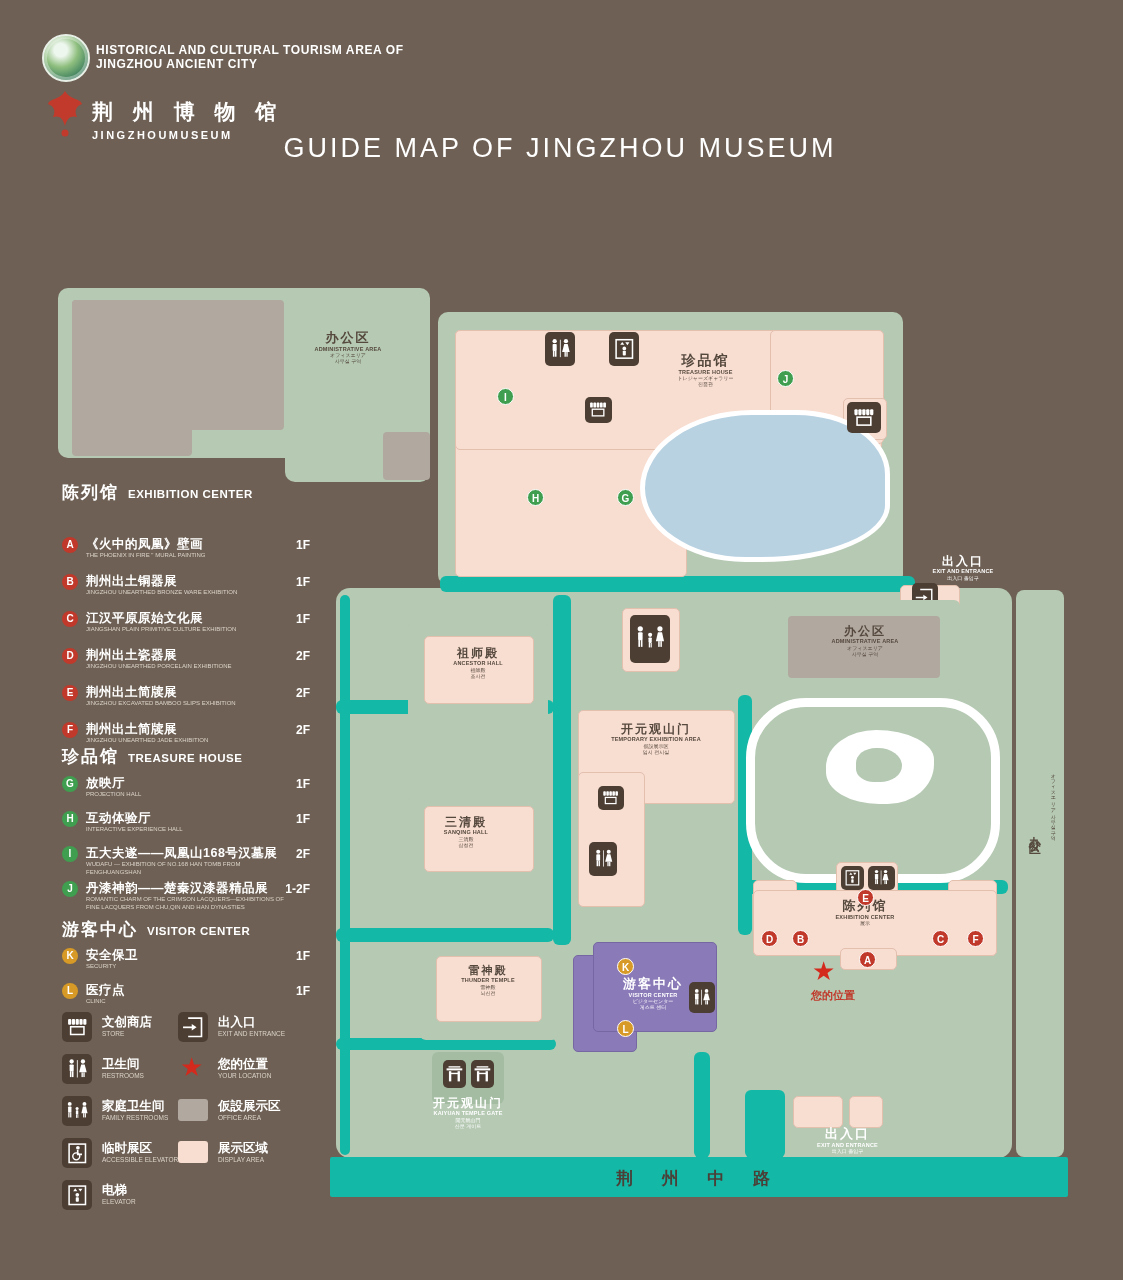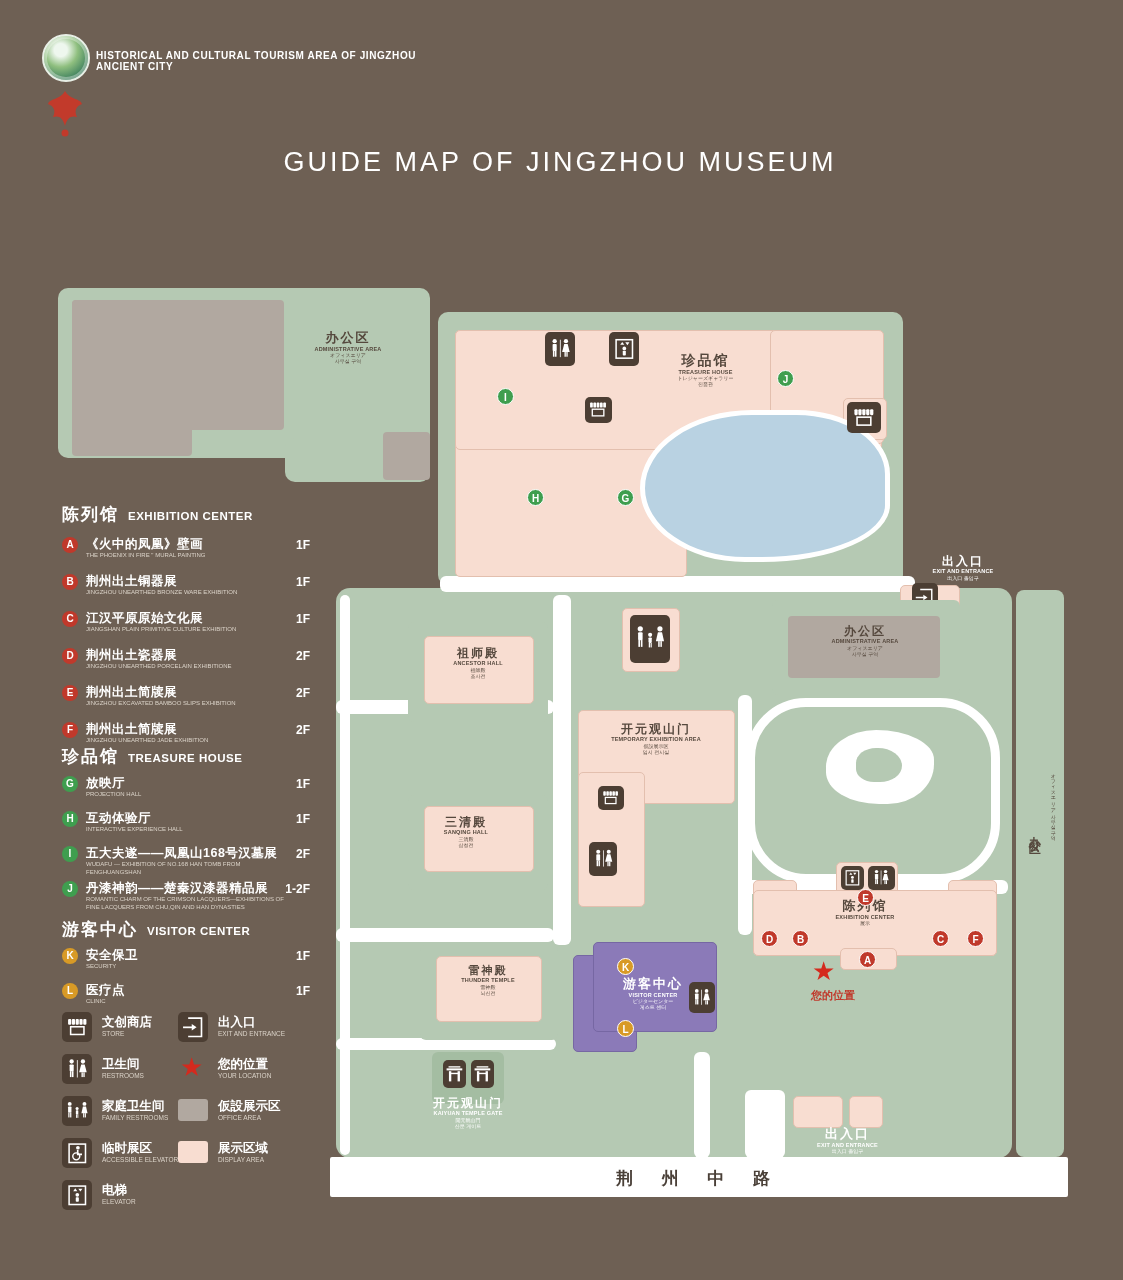--- a/index.html
+++ b/index.html
@@ -2,21 +2,21 @@
 <html><head>
 <meta charset="utf-8">
 <style>
   html,body{margin:0;padding:0;background:#55483d;}
   .page{position:relative;width:1123px;height:1280px;background:#6e6054;font-family:"Liberation Sans",sans-serif;overflow:hidden;}
   .abs{position:absolute;}
   
   .green{position:absolute;background:#b5c9b3;border-radius:10px;}
   .pink{position:absolute;background:#f8ddd1;border:1px solid #e3bfae;border-radius:5px;}
   .gray{position:absolute;background:#b1a8a0;border-radius:4px;}
-  .whitepath{position:absolute;background:#ffffff;border-radius:6px;}
+  .whitepath{position:absolute;background:#14b8a6;border-radius:6px;}
   .purple{position:absolute;background:#8b7ab8;border:1px solid #7667a3;border-radius:5px;}
   .pond{position:absolute;background:#b9d2e2;border:5px solid #ffffff;border-radius:48% 40% 55% 45% / 55% 45% 40% 52%;}
   .ring{position:absolute;border:9px solid #ffffff;border-radius:60px;background:transparent;}
   .blob{position:absolute;background:#ffffff;border-radius:52% 60% 48% 55% / 55% 45% 60% 48%;}
   .island{position:absolute;background:#b5c9b3;border-radius:50% 60% 55% 45%;}
   
   .tile{position:absolute;background:#4c3e33;border-radius:5px;display:flex;align-items:center;justify-content:center;}
   .tile svg{width:82%;height:82%;}
   
   .mk{position:absolute;width:17px;height:17px;border-radius:50%;color:#fff;font-weight:bold;font-size:10px;line-height:17px;text-align:center;border:1px solid #fff;box-sizing:border-box;}
@@ -24,25 +24,25 @@
   
   .bl{position:absolute;text-align:center;color:#55483d;line-height:1.2;}
   .bl .zh{display:block;font-weight:bold;font-size:13px;letter-spacing:2px;}
   .bl .en{display:block;font-size:5.5px;font-weight:bold;letter-spacing:.2px;}
   .bl .sub{display:block;font-size:5px;}
   .bl.light{color:#ffffff;}
   .vert{writing-mode:vertical-rl;}
   
   .t-logo{width:44px;height:44px;border-radius:50%;border:2px solid #e8efe6;background:radial-gradient(circle at 38% 32%,#eef7ee 0 16%,#8fbf7f 42%,#3a7d5c 76%,#2c5f4a);box-shadow:inset 0 0 0 3px rgba(255,255,255,.35);}
   .t-title{font-size:23px;font-weight:bold;color:#b5342a;letter-spacing:2px;}
-  .t-sub{font-size:10px;font-weight:bold;color:#ffffff;letter-spacing:.6px;margin-top:12px;}
+  .t-sub{font-size:12px;font-weight:bold;color:#ffffff;letter-spacing:.6px;margin-top:5px;}
   .m-title{font-size:21px;font-weight:bold;color:#ffffff;letter-spacing:7px;}
   .m-sub{font-size:11px;font-weight:bold;color:#ffffff;letter-spacing:2.5px;margin-top:3px;}
   .main-title{font-size:60px;font-weight:bold;color:#ffffff;letter-spacing:8px;}
-  .main-sub{font-size:27px;color:#ffffff;letter-spacing:3px;margin-top:14px;}
+  .main-sub{font-size:27px;color:#ffffff;letter-spacing:3px;}
   
   .lg-sec{position:absolute;left:62px;color:#fff;white-space:nowrap;}
   .lg-sec .z{font-size:17px;font-weight:bold;letter-spacing:2px;}
   .lg-sec .e{font-size:11.5px;font-weight:bold;margin-left:9px;letter-spacing:.5px;}
   .lg-row{position:absolute;left:62px;width:248px;}
   .lmk{position:absolute;left:0;top:1px;width:16px;height:16px;border-radius:50%;color:#fff;font-weight:bold;font-size:10px;line-height:16px;text-align:center;}
   .lmk.red{background:#c0392b;} .lmk.grn{background:#3f9e4f;} .lmk.yel{background:#d89a26;}
   .lg-zh{position:absolute;left:24px;top:0;font-size:12.5px;font-weight:bold;color:#fff;white-space:nowrap;letter-spacing:.5px;}
   .lg-en{position:absolute;left:24px;top:16px;font-size:6px;color:#dcd4ca;width:200px;line-height:1.25;}
   .lg-fl{position:absolute;right:0;top:2px;font-size:12px;font-weight:bold;color:#fff;}
@@ -135,20 +135,24 @@
       <div class="t-logo"></div>
     </div>
   <div class="abs" style="left:96px;top:38px;width:360px">
     <div class="t-sub">HISTORICAL AND CULTURAL TOURISM AREA OF JINGZHOU ANCIENT CITY</div>
   </div>
 
   <svg class="abs" style="left:44px;top:90px" width="42" height="50" viewBox="0 0 42 50">
     <path d="M21,1 C26,10 36,8 38,14 C32,16 30,21 33,27 C27,25 23,28 21,36 C19,28 15,25 9,27 C12,21 10,16 4,14 C6,8 16,10 21,1 Z" fill="#c23a2b"></path>
     <circle cx="21" cy="43" r="3.5" fill="#c23a2b"></circle>
   </svg>
+  <div class="abs" style="left:92px;top:98px;width:300px">
+    <div class="m-title">荆 州 博 物 馆</div>
+    <div class="m-sub">JINGZHOUMUSEUM</div>
+  </div>
 
   <div class="abs" style="left:220px;top:133px;width:680px;text-align:center">
     <div class="main-sub">GUIDE MAP OF JINGZHOU MUSEUM</div>
   </div>
 
   <div class="green" style="left:58px;top:288px;width:372px;height:170px"></div>
   <div class="green" style="left:285px;top:438px;width:145px;height:44px"></div>
   <div class="green" style="left:438px;top:312px;width:465px;height:273px"></div>
   <div class="green" style="left:336px;top:588px;width:676px;height:570px;border-radius:14px"></div>
   <div class="green" style="left:1016px;top:590px;width:48px;height:567px;border-radius:8px"></div>
@@ -363,21 +367,21 @@
   <div class="bl light" style="left:795px;top:1126px;width:105px">
     <span class="zh" style="font-size:13px">出入口</span>
     <span class="en">EXIT AND ENTRANCE</span>
     <span class="sub">出入口 출입구</span>
   </div>
 
   <div class="whitepath" style="left:330px;top:1157px;width:738px;height:40px;border-radius:2px">
     <div class="road-label">荆 州 中 路</div>
   </div>
 
-  <div class="lg-sec" style="top:503px">
+  <div class="lg-sec" style="top:481px">
     <span class="z">陈列馆</span><span class="e">EXHIBITION CENTER</span>
   </div>
   <div class="lg-row" style="top:536px">
     <span class="lmk red">A</span>
     <span class="lg-zh">《火中的凤凰》壁画</span>
     <span class="lg-en">THE PHOENIX IN FIRE " MURAL PAINTING</span>
     <span class="lg-fl">1F</span>
   </div>
   <div class="lg-row" style="top:573px">
     <span class="lmk red">B</span>

